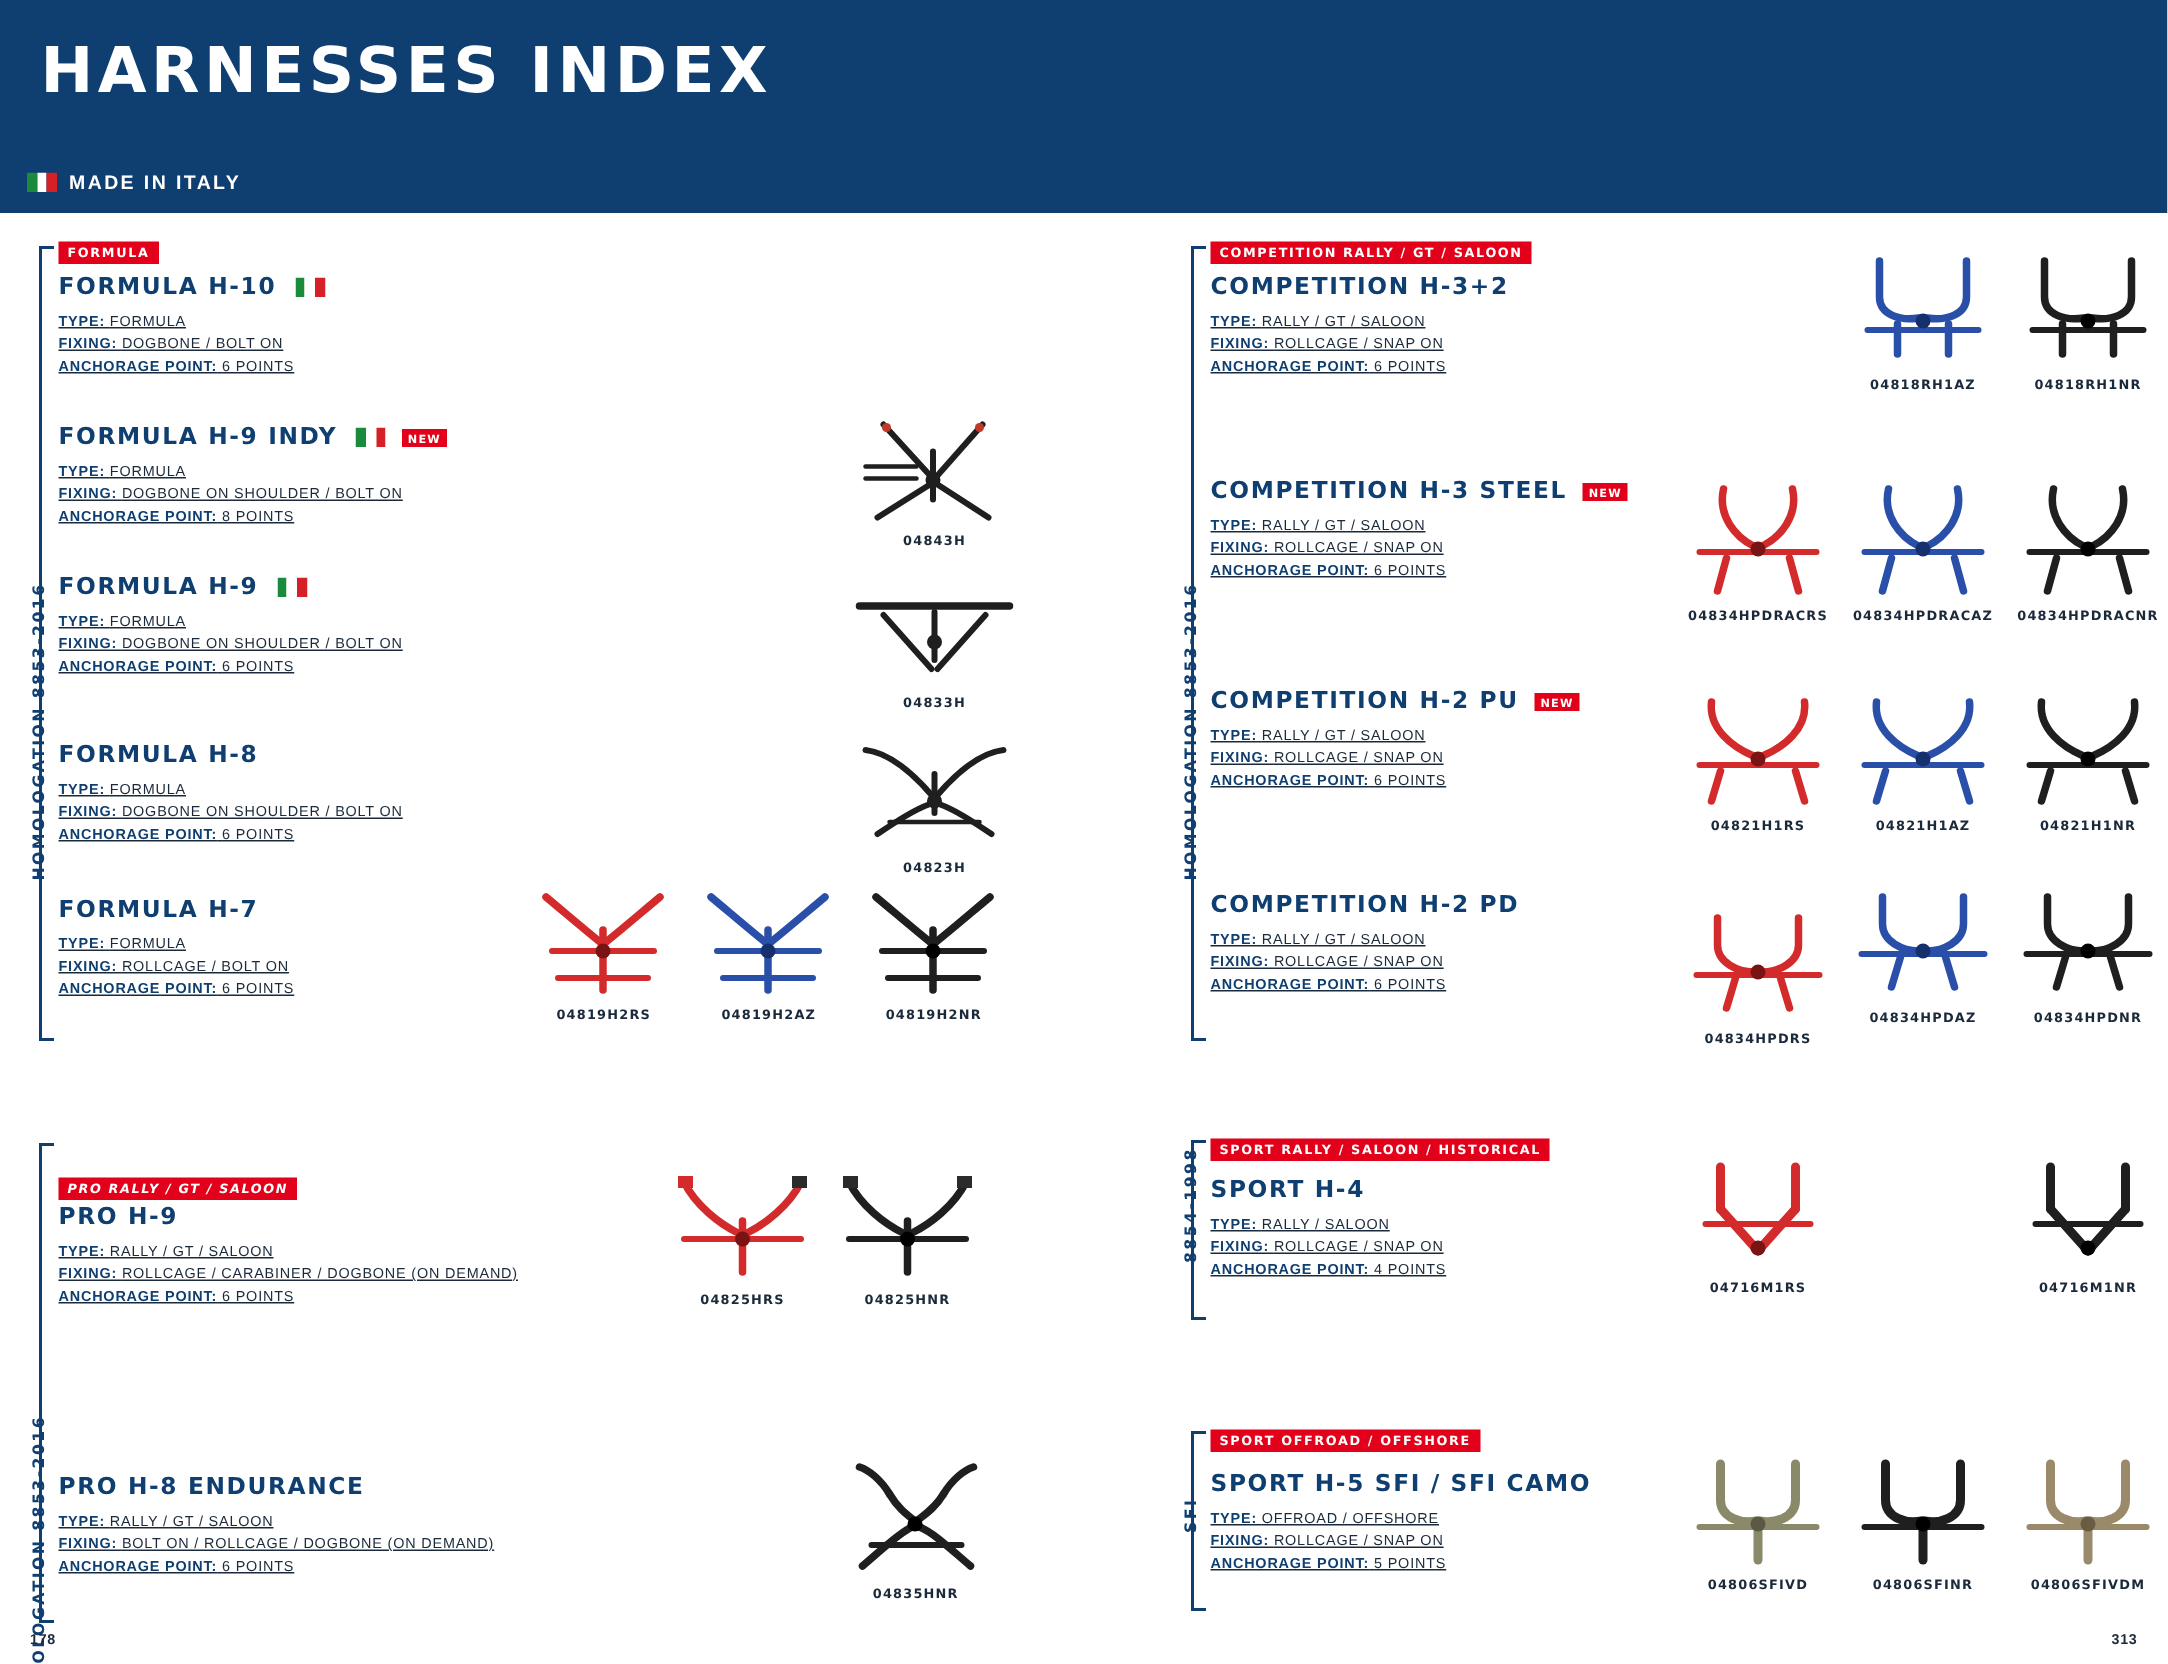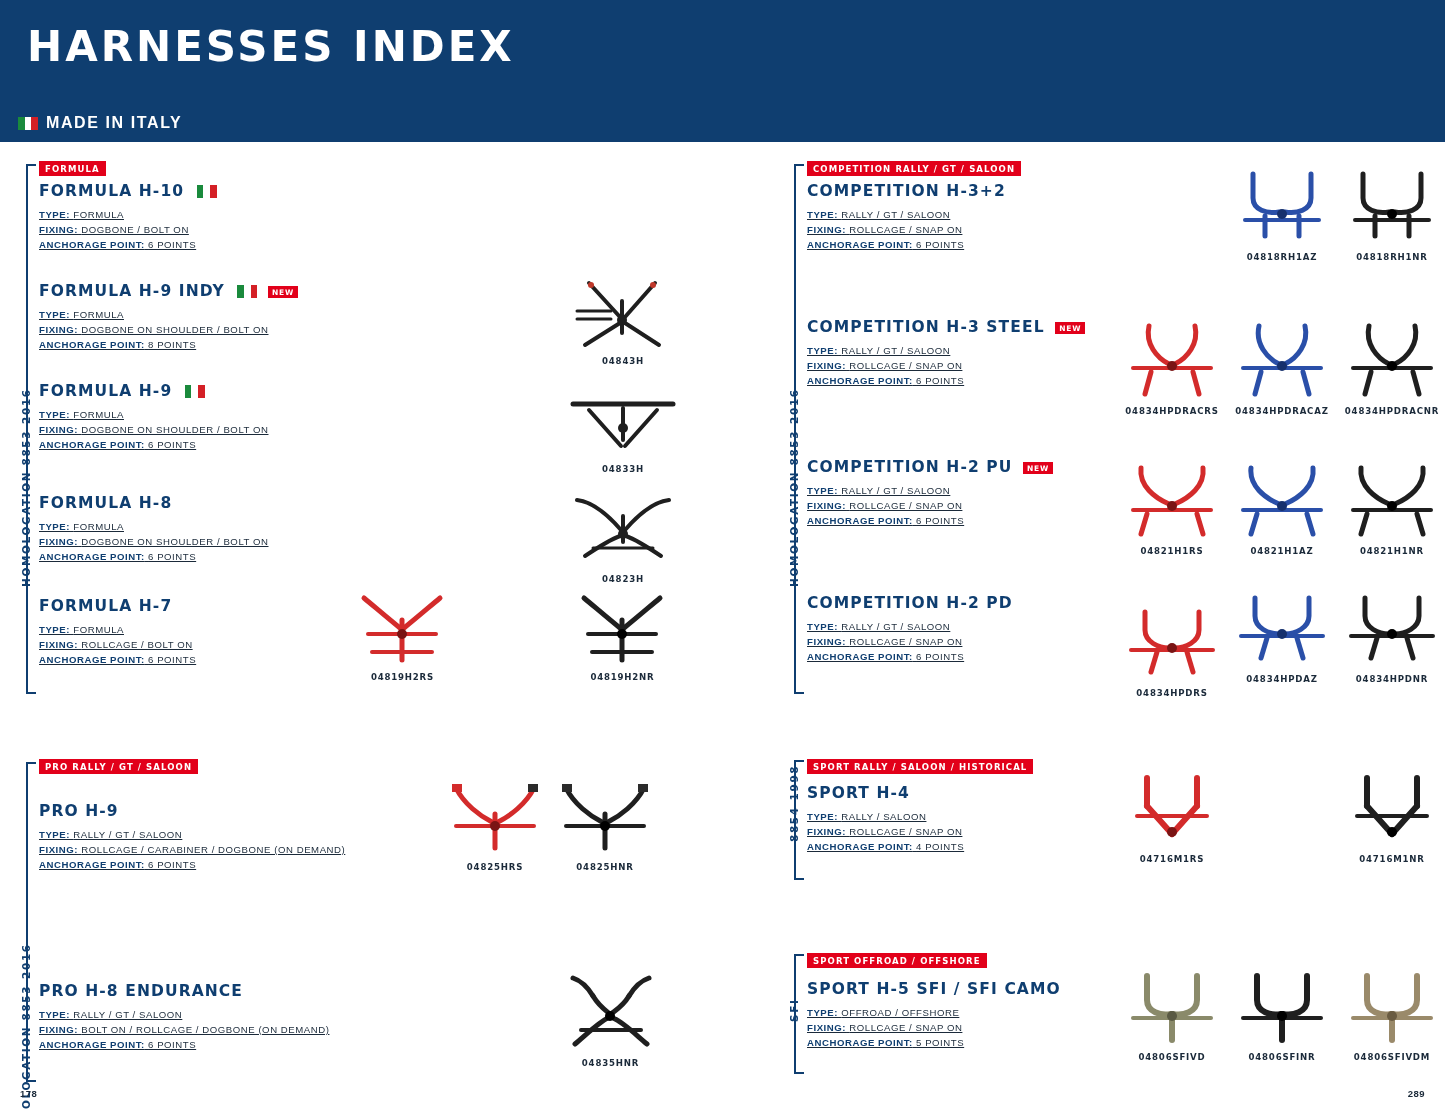--- a/index.html
+++ b/index.html
@@ -23,21 +23,21 @@
     font-family:"DejaVu Sans", sans-serif;
   }
   .made-row {
     position:absolute; left:18px; top:114px; display:flex; align-items:center; gap:8px;
   }
   .flag { width:20px; height:13px; display:inline-block; position:relative; overflow:hidden; border:0; }
   .flag i { position:absolute; top:0; height:100%; width:33.34%; display:block; }
   .flag i:nth-child(1){ left:0; background:#1a8a3c; }
   .flag i:nth-child(2){ left:33.33%; background:#ffffff; }
   .flag i:nth-child(3){ left:66.66%; background:#d42026; }
-  .made-text { color:#ffffff; font-size:16px; font-weight:bold; letter-spacing:1.6px; }
+  .made-text { color:#ffffff; font-size:13px; font-weight:bold; letter-spacing:1.6px; }
 
   
   .page { position:absolute; left:0; top:142px; width:1445px; height:967px; }
   .col-left { position:absolute; left:0; top:0; width:722px; height:967px; }
   .col-right { position:absolute; left:723px; top:0; width:722px; height:967px; }
 
   
   .vlabel {
     position:absolute;
     transform-origin: 0 0;
@@ -209,38 +209,51 @@
           <path d="M14,8 C26,18 40,30 50,38"></path>
           <path d="M90,8 C78,18 64,30 54,38"></path>
           <line x1="52" y1="30" x2="52" y2="70"></line>
           <line x1="18" y1="44" x2="86" y2="44" stroke-width="4"></line>
           <line x1="22" y1="62" x2="82" y2="62" stroke-width="4"></line>
         </g>
         <circle cx="52" cy="44" r="5" fill="#7a1414"></circle>
       </svg>
       <div class="code imgcap">04819H2RS</div>
     </div>
-    <div class="imgwrap" style="left:570px; top:448px; width:105px;">
+    <div class="imgwrap" style="left:460px; top:448px; width:105px;">
       <svg width="105" height="78" viewBox="0 0 105 78">
-        <g stroke="#1f1f1f" stroke-width="5" fill="none" stroke-linecap="round">
+        <g stroke="#2a4fa8" stroke-width="5" fill="none" stroke-linecap="round">
           <path d="M14,8 C26,18 40,30 50,38"></path>
           <path d="M90,8 C78,18 64,30 54,38"></path>
           <line x1="52" y1="30" x2="52" y2="70"></line>
           <line x1="18" y1="44" x2="86" y2="44" stroke-width="4"></line>
           <line x1="22" y1="62" x2="82" y2="62" stroke-width="4"></line>
         </g>
+        <circle cx="52" cy="44" r="5" fill="#16306d"></circle>
+      </svg>
+      <div class="code imgcap">04819H2AZ</div>
+    </div>
+    <div class="imgwrap" style="left:570px; top:448px; width:105px;">
+      <svg width="105" height="78" viewBox="0 0 105 78">
+        <g stroke="#1f1f1f" stroke-width="5" fill="none" stroke-linecap="round">
+          <path d="M14,8 C26,18 40,30 50,38"></path>
+          <path d="M90,8 C78,18 64,30 54,38"></path>
+          <line x1="52" y1="30" x2="52" y2="70"></line>
+          <line x1="18" y1="44" x2="86" y2="44" stroke-width="4"></line>
+          <line x1="22" y1="62" x2="82" y2="62" stroke-width="4"></line>
+        </g>
         <circle cx="52" cy="44" r="5" fill="#000000"></circle>
       </svg>
       <div class="code imgcap">04819H2NR</div>
     </div>
 
     <div class="vlabel" style="left:20px; top:1000px;">HOMOLOGATION 8853-2016</div>
     <div class="bracket" style="left:26px; top:620px; height:320px;"></div>
 
-    <div style="position:absolute; left:39px; top:614px;">
+    <div style="position:absolute; left:39px; top:640px;font-style:italic;">
       <span class="tag">PRO RALLY / GT / SALOON</span>
     </div>
 
     <div style="position:absolute; left:39px; top:660px; width:350px;">
       <div class="prod-name">PRO H-9</div>
       <div class="prod-line"><b>TYPE:</b> <span>RALLY / GT / SALOON</span></div>
       <div class="prod-line"><b>FIXING:</b> <span>ROLLCAGE / CARABINER / DOGBONE (ON DEMAND)</span></div>
       <div class="prod-line"><b>ANCHORAGE POINT:</b> <span>6 POINTS</span></div>
     </div>
     <div class="imgwrap" style="left:440px; top:638px; width:110px;">
@@ -566,15 +579,15 @@
           <path d="M30,6 L30,30 C30,42 44,46 54,44"></path>
           <path d="M80,6 L80,30 C80,42 66,46 56,44"></path>
           <line x1="16" y1="48" x2="94" y2="48" stroke-width="4"></line>
           <line x1="55" y1="46" x2="55" y2="70"></line>
         </g>
         <circle cx="55" cy="46" r="5" fill="#6a5c42"></circle>
       </svg>
       <div class="code imgcap">04806SFIVDM</div>
     </div>
 
-    <div class="pagenum right">289</div>
+    <div class="pagenum right">313</div>
   </div>
 </div>
 
 </body></html>

